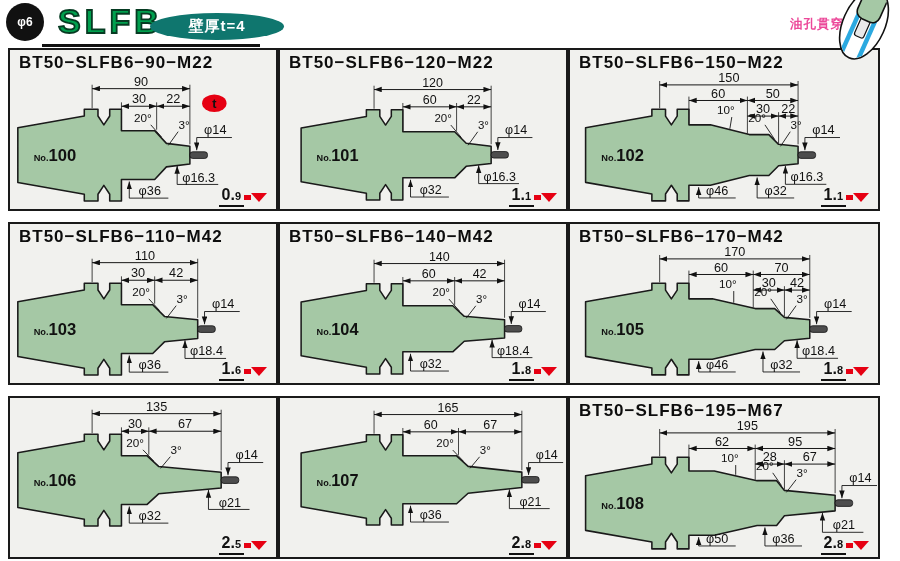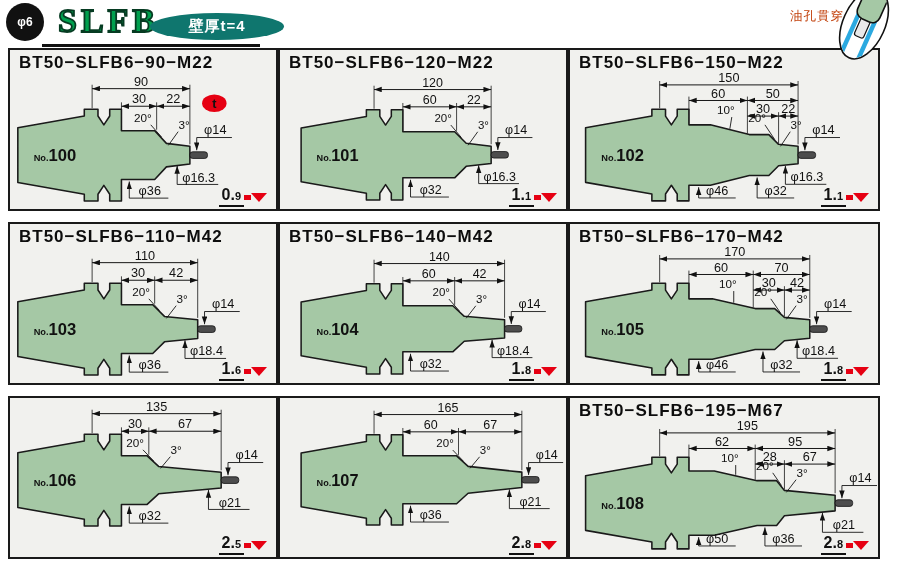--- a/index.html
+++ b/index.html
@@ -4,26 +4,26 @@
 <style>
   html,body{margin:0;padding:0;}
   body{width:900px;height:561px;background:#fff;position:relative;overflow:hidden;
        font-family:"Liberation Sans",sans-serif;}
   
   .header{position:absolute;left:0;top:0;width:900px;height:48px;z-index:3;}
   .dia-badge{position:absolute;left:6px;top:3px;width:38px;height:38px;border-radius:50%;
        background:#111;color:#fff;display:flex;align-items:center;justify-content:center;
        font-weight:bold;font-size:12px;}
   .logo{position:absolute;left:58px;top:2px;font-size:34px;font-weight:800;letter-spacing:4px;
-       color:#00a04e;-webkit-text-stroke:1.8px #063b22;font-style:normal;font-family:Liberation Serif, serif;}
+       color:#00a04e;-webkit-text-stroke:1.8px #063b22;font-style:normal;}
   .wall-badge{position:absolute;left:150px;top:13px;width:134px;height:27px;background:#0f766e;
        border-radius:50%;color:#fff;display:flex;align-items:center;justify-content:center;
        font-size:15px;font-weight:bold;letter-spacing:1px;}
   .hdr-underline{position:absolute;left:42px;top:44px;width:218px;height:3px;background:#111;}
-  .oil-label{position:absolute;right:56px;top:8px;font-size:12.5px;font-weight:normal;color:#c2410c;
+  .oil-label{position:absolute;right:56px;top:16px;font-size:12.5px;font-weight:bold;color:#ec4899;
        letter-spacing:1px;}
   .oil-icon{position:absolute;right:0px;top:-4px;}
   
   .grid{position:absolute;left:8px;top:48px;display:grid;z-index:2;
        grid-template-columns:270px 290px 312px;grid-auto-rows:163px;gap:11px 0;}
   .cell{position:relative;background:#f1f1ee;border:2px solid #1a1a1a;box-sizing:border-box;
        overflow:hidden;}
   .cell-title{margin:3px 0 0 9px;font-size:17px;font-weight:bold;letter-spacing:1px;color:#0d0d0d;
        white-space:nowrap;}
   .drawing{display:block;width:100%;height:131px;}

